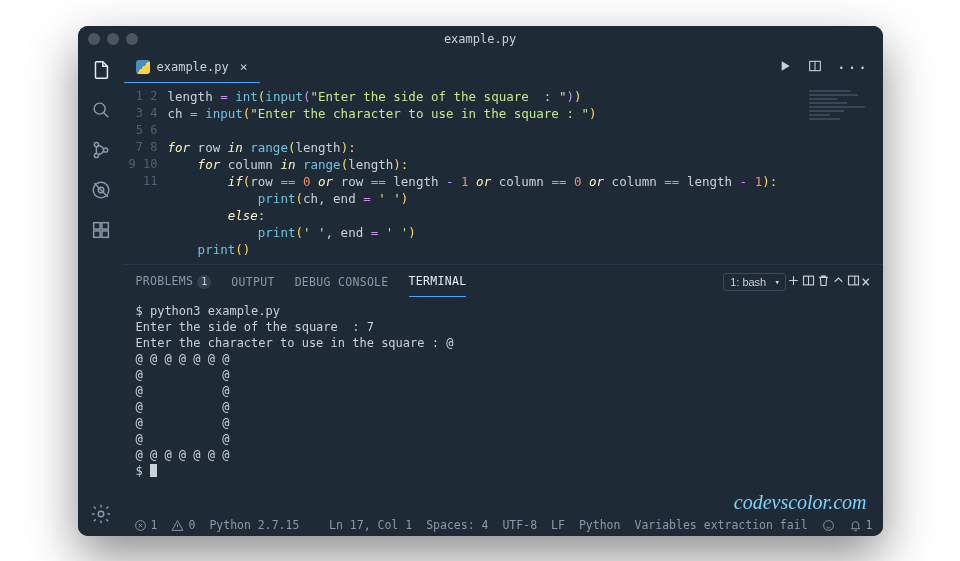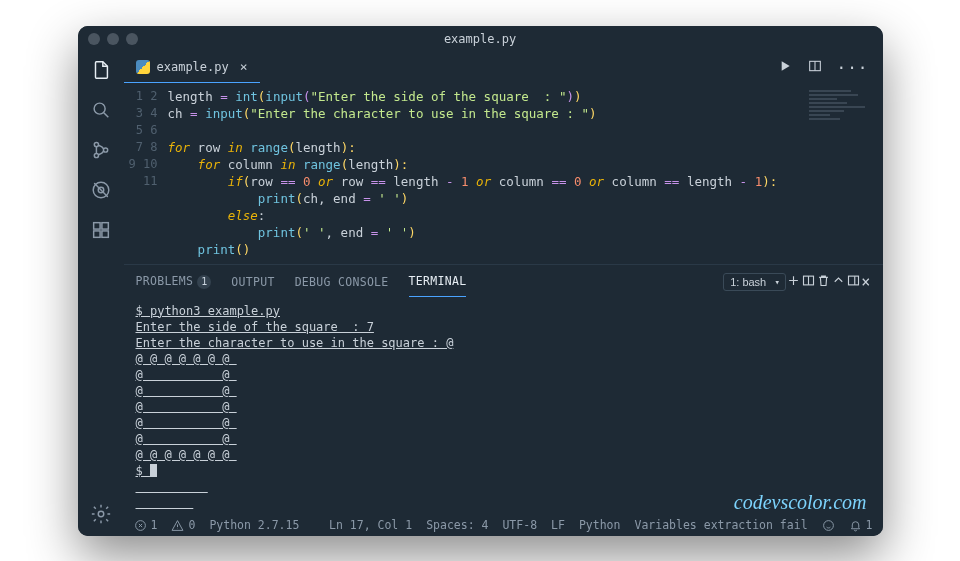--- a/index.html
+++ b/index.html
@@ -85,21 +85,21 @@
     color: #c9d1d9; overflow: hidden;
   }
   .minimap {
     position:absolute; top:4px; right:4px; width:70px; height:100px;
     opacity:.35; pointer-events:none;
   }
   .minimap .mline { height:2px; margin:2px 0; background:#6b7c8c; }
   
   .c-id  { color:#c9d1d9; }
   .c-fn  { color:#6fc3df; }
-  .c-kw  { color:#eab308; font-style: italic; }
+  .c-kw  { color:#fef9c3; font-style: italic; }
   .c-str { color:#c3e88d; }
   .c-num { color:#f78c6c; }
   .c-op  { color:#c792ea; }
   .c-par { color:#ffd866; }
   .c-par2{ color:#c792ea; }
 
   .panel {
     flex: 1; display: flex; flex-direction: column; min-height: 0;
     background: #1e2a35; border-top: 1px solid #2a3947;
   }
@@ -128,21 +128,20 @@
     content:"▾"; position:absolute; right:6px; color:#c9d1d9; font-size:9px;
     pointer-events:none;
   }
   .panel-actions svg { width:15px; height:15px; stroke: currentColor; fill:none; stroke-width:1.8; }
   .pa-x { font-size:15px; cursor:pointer; }
 
   .terminal {
     flex: 1; padding: 4px 12px 6px 12px; color: #c9d1d9;
     font-size: 12px; line-height: 16px; white-space: pre; overflow:hidden;
     position: relative;
-    text-decoration: underline;
   }
   .watermark {
     position:absolute; right:16px; bottom:4px;
     font-family: "Comic Sans MS", cursive; font-size:20px;
     color:#7dd3fc; font-style:italic;
   }
   .cursor-block {
     display:inline-block; width:7px; height:13px; background:#c9d1d9;
     vertical-align:-2px;
   }

